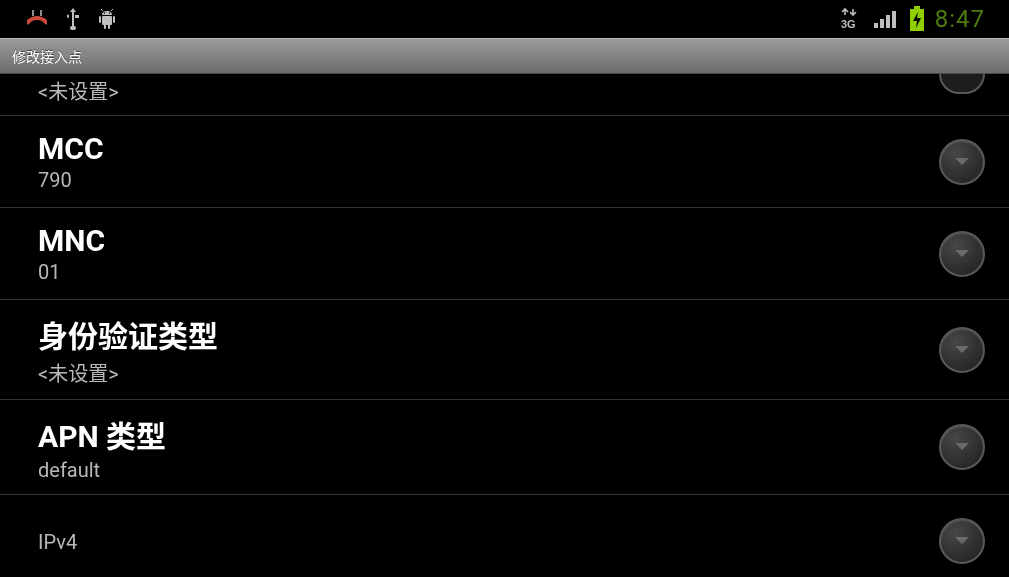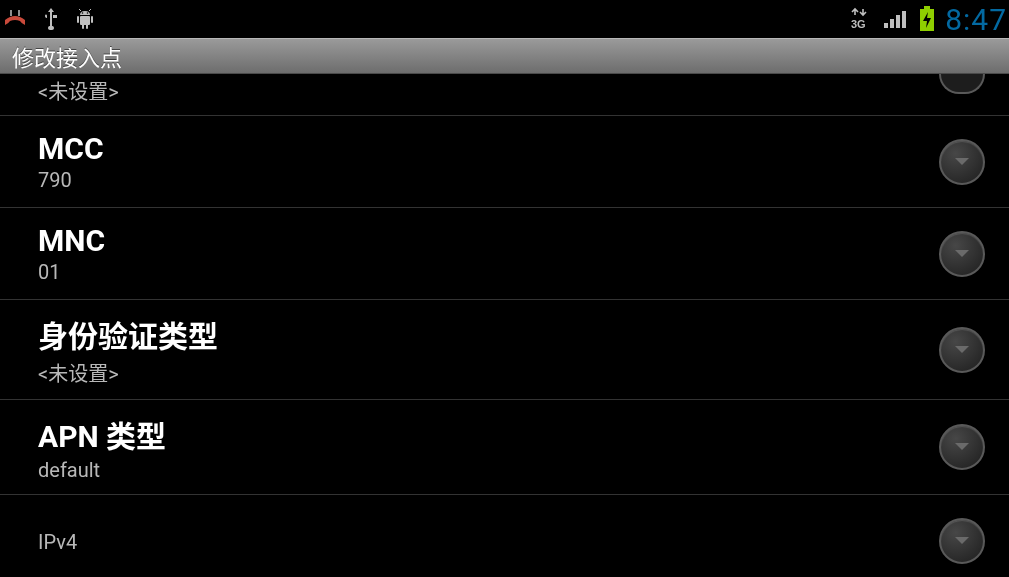--- a/index.html
+++ b/index.html
@@ -10,41 +10,41 @@
       font-family: "Roboto", "Noto Sans CJK SC", sans-serif;
       overflow: hidden;
       color: #fff;
     }
     .status-bar {
       height: 38px;
       background: #000;
       display: flex;
       justify-content: space-between;
       align-items: center;
-      padding: 0 2px;
+      padding: 0 24px;
     }
     .status-left, .status-right {
       display: flex;
       align-items: center;
       gap: 14px;
     }
     .status-right { gap: 10px; }
     .status-icon { display: flex; align-items: center; justify-content: center; }
-    .clock { font-size: 30px; color: #0369a1; font-weight: 400; letter-spacing: 1px; }
+    .clock { font-size: 24px; color: #4d7c0f; font-weight: 400; letter-spacing: 1px; }
     .title-bar {
       height: 36px;
       background: linear-gradient(to bottom, #9a9a9a, #6d6d6d);
       border-top: 1px solid #b8b8b8;
       border-bottom: 1px solid #4a4a4a;
       display: flex;
       align-items: center;
       padding: 0 12px;
     }
     .title-text {
-      font-size: 22px;
+      font-size: 14px;
       color: #fff;
       text-shadow: 0 -1px 0 rgba(0,0,0,0.5);
     }
     .list { background: #000; }
     .list-item {
       display: flex;
       align-items: center;
       justify-content: space-between;
       border-bottom: 1px solid #333;
       padding: 12px 24px 12px 38px;

